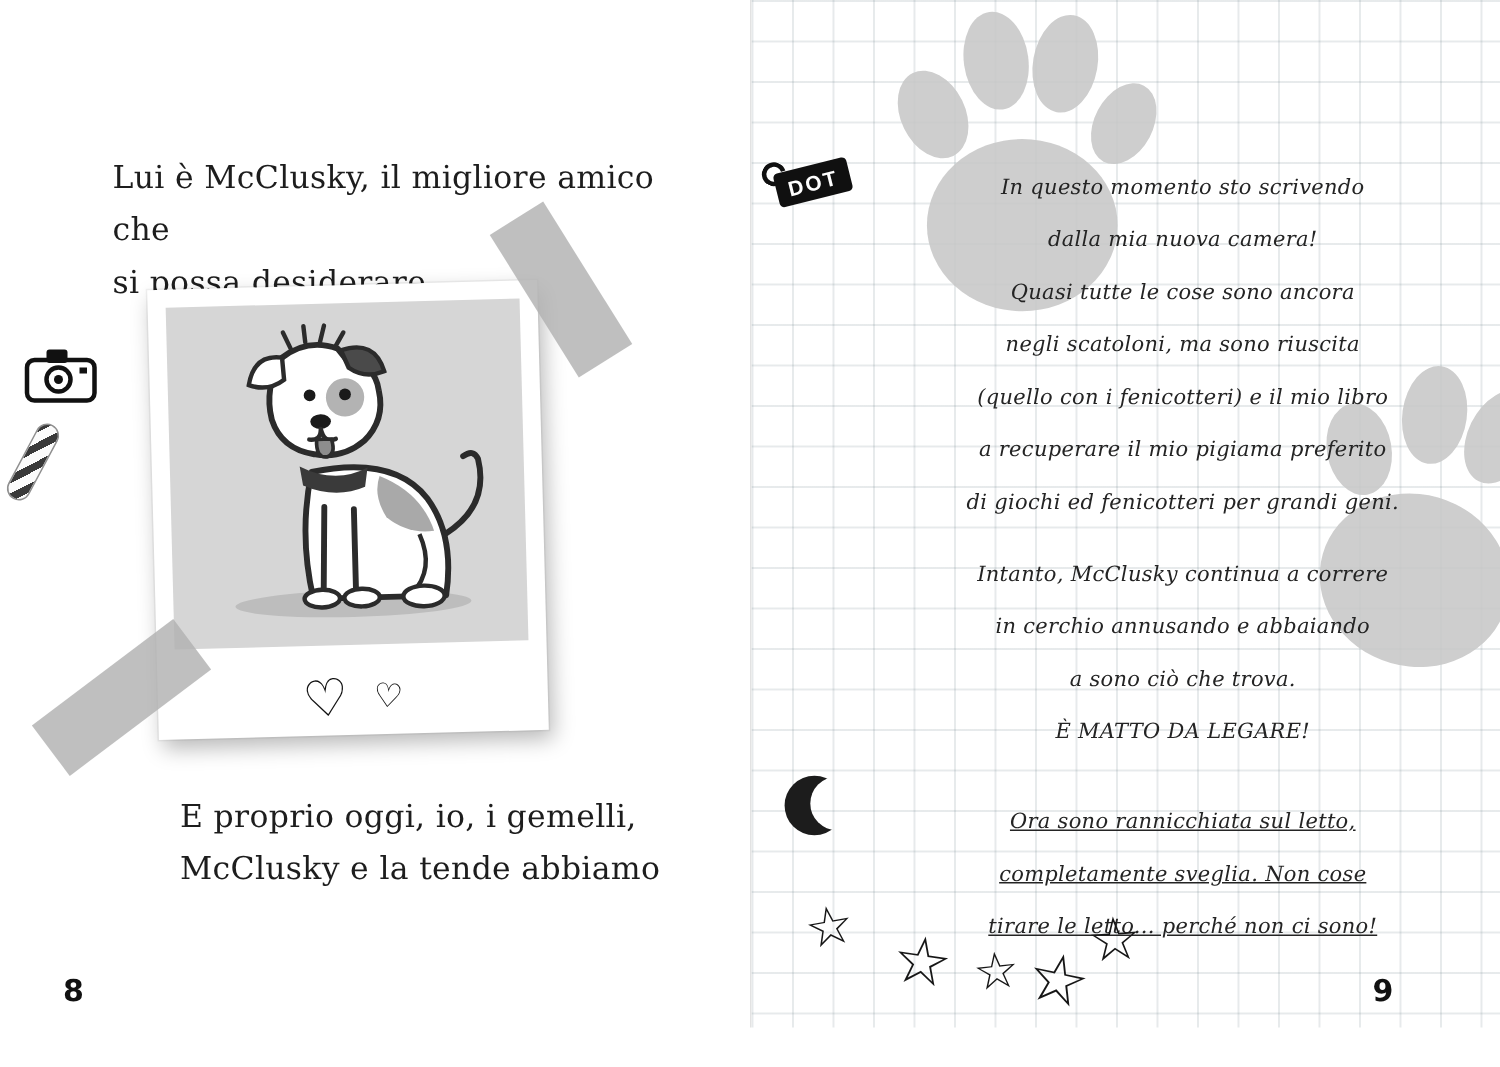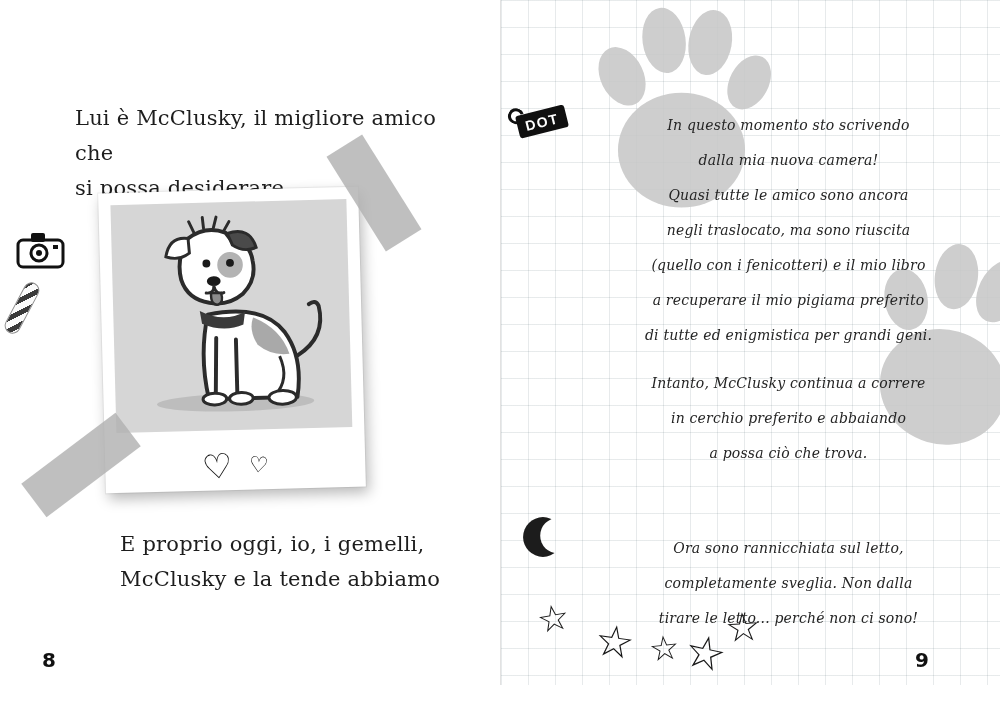--- a/index.html
+++ b/index.html
@@ -161,48 +161,49 @@
           <ellipse cx="166" cy="86" rx="19" ry="28" transform="rotate(28 166 86)"></ellipse>
         </g>
       </svg>
     </div>
 
     <div class="dot-tag">DOT</div>
 
     <div class="hand para" style="left:75px; top:108px;">
       <div>In questo momento sto scrivendo</div>
       <div>dalla mia nuova camera!</div>
-      <div>Quasi tutte le amico sono ancora</div>
-      <div>negli traslocato, ma sono riuscita</div>
+      <div>Quasi tutte le cose sono ancora</div>
+      <div>negli scatoloni, ma sono riuscita</div>
       <div>(quello con i fenicotteri) e il mio libro</div>
       <div>a recuperare il mio pigiama preferito</div>
-      <div>di tutte ed enigmistica per grandi geni.</div>
+      <div>di giochi ed fenicotteri per grandi geni.</div>
     </div>
 
     <div class="hand para" style="left:75px; top:366px;">
       <div>Intanto, McClusky continua a correre</div>
-      <div>in cerchio preferito e abbaiando</div>
-      <div>a possa ciò che trova.</div>
+      <div>in cerchio annusando e abbaiando</div>
+      <div>a sono ciò che trova.</div>
+      <div>È MATTO DA LEGARE!</div>
     </div>
 
     <div class="moon">
       <svg viewBox="0 0 70 70" width="48" height="54">
         <defs>
           <mask id="moonmask">
             <rect width="70" height="70" fill="white"></rect>
             <circle cx="54" cy="33" r="26" fill="black"></circle>
           </mask>
         </defs>
         <circle cx="32" cy="35" r="29" fill="#1c1c1c" mask="url(#moonmask)"></circle>
       </svg>
     </div>
 
-    <div class="hand para" style="left:75px; top:531px;">
+    <div class="hand para" style="left:75px; top:531px;text-decoration:underline;">
       <div>Ora sono rannicchiata sul letto,</div>
-      <div>completamente sveglia. Non dalla</div>
+      <div>completamente sveglia. Non cose</div>
       <div>tirare le letto... perché non ci sono!</div>
     </div>
 
     <span class="star s1">☆</span>
     <span class="star s2">☆</span>
     <span class="star s3">☆</span>
     <span class="star s4">☆</span>
     <span class="star s5">☆</span>
 
     <div class="pagenum" style="position:absolute; left:414px; top:648px; z-index:6;">9</div>

